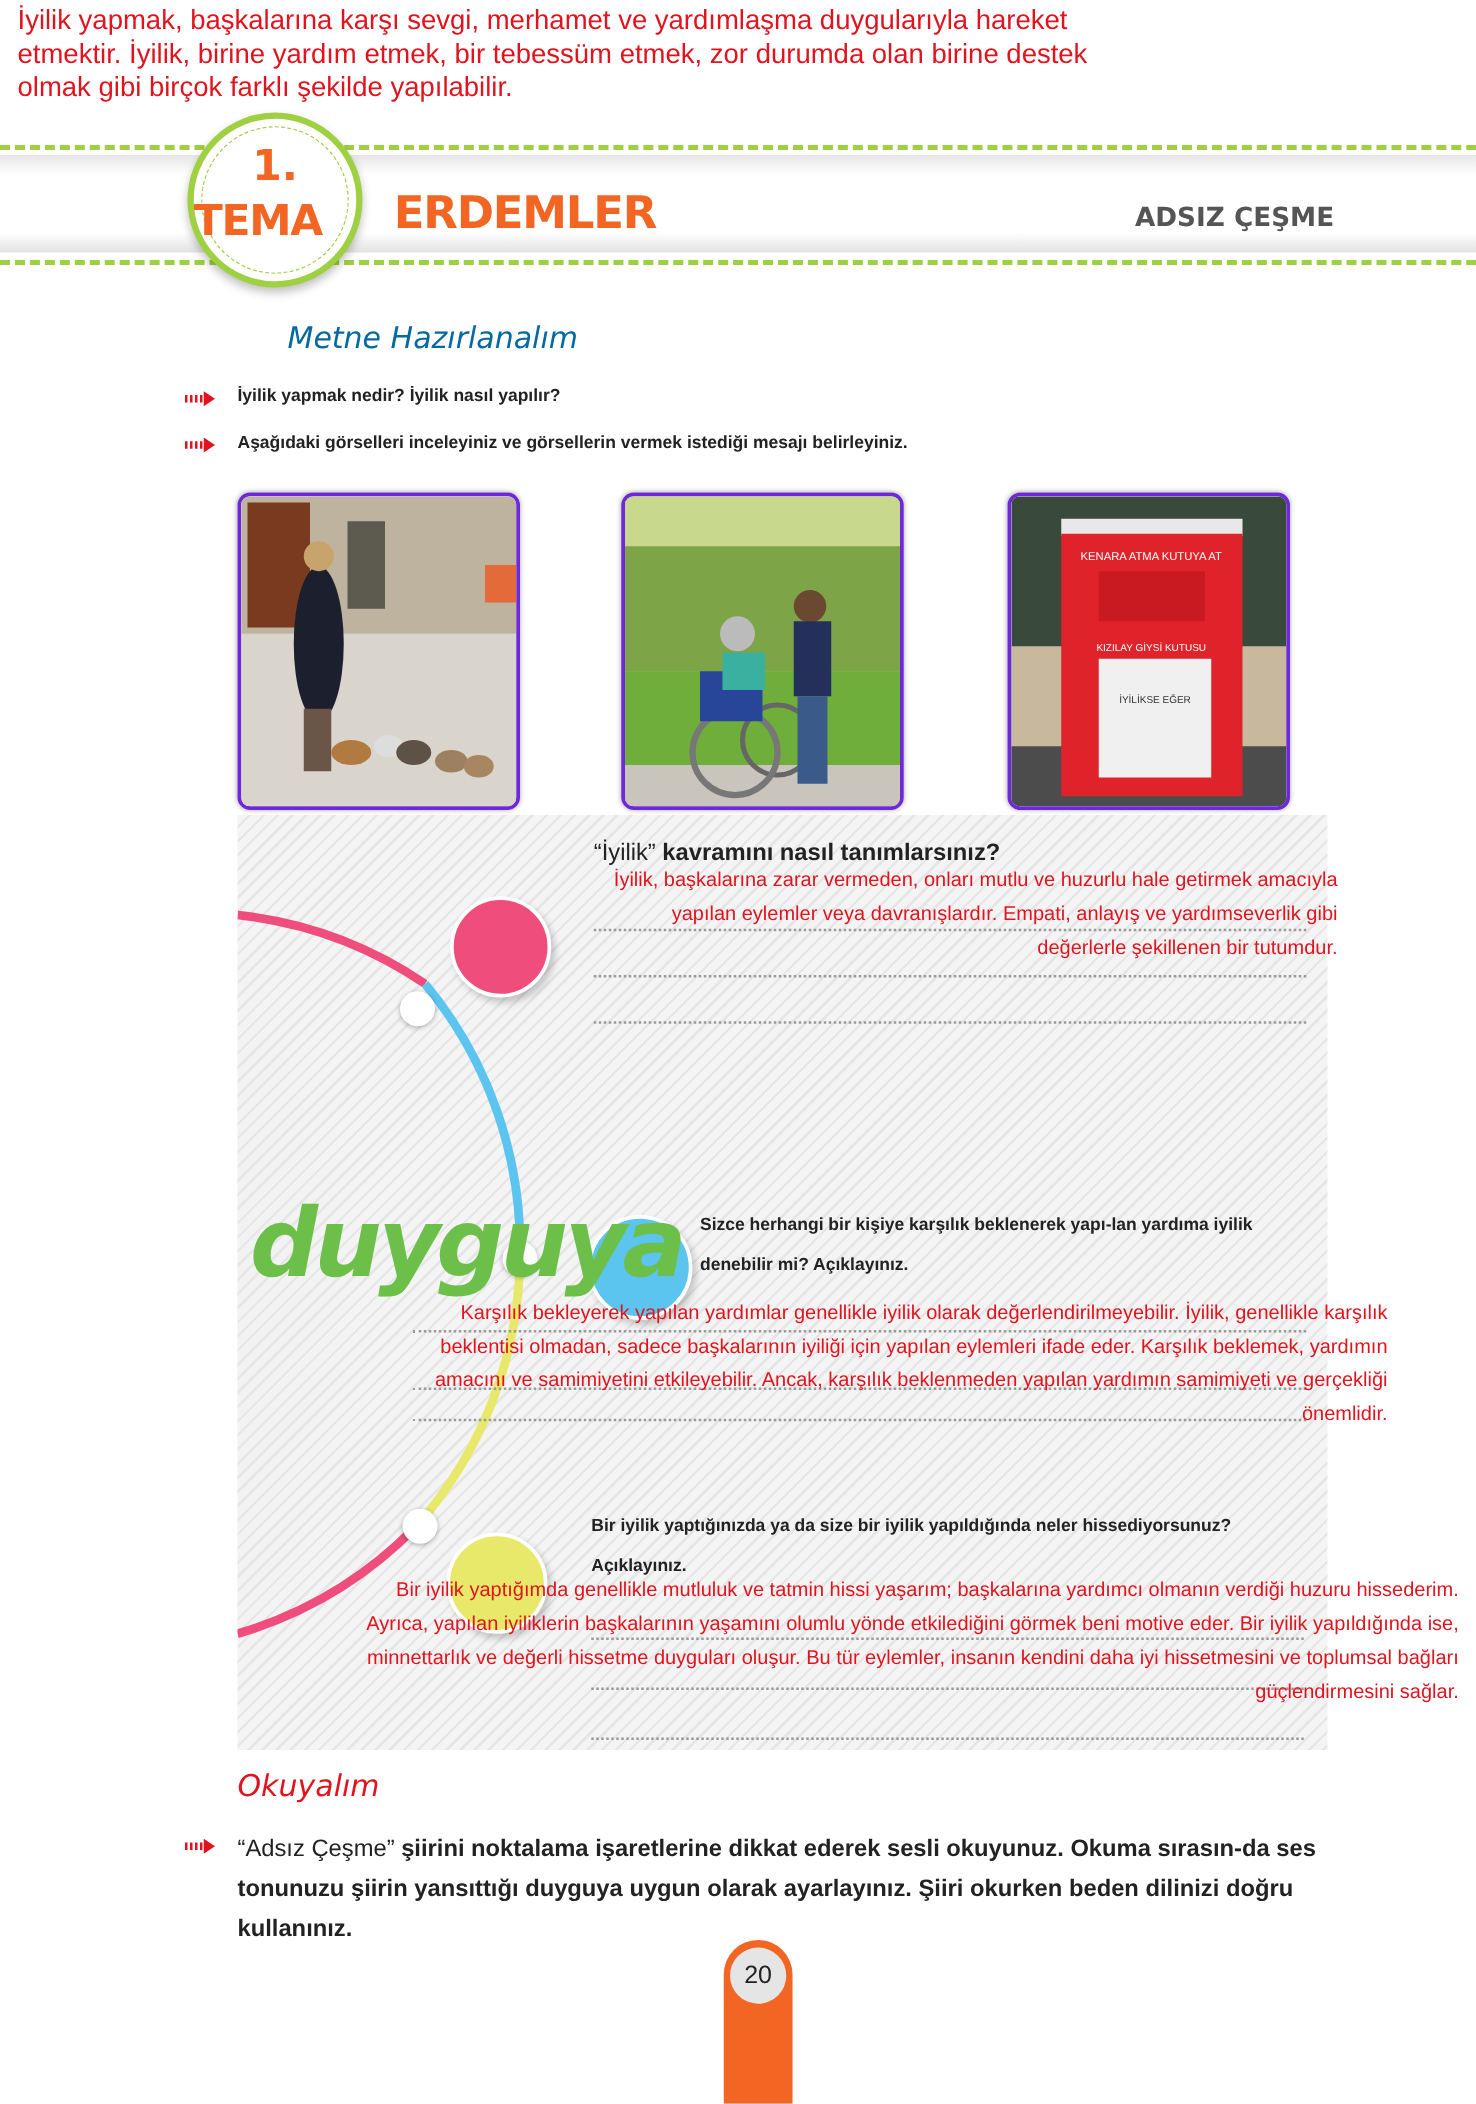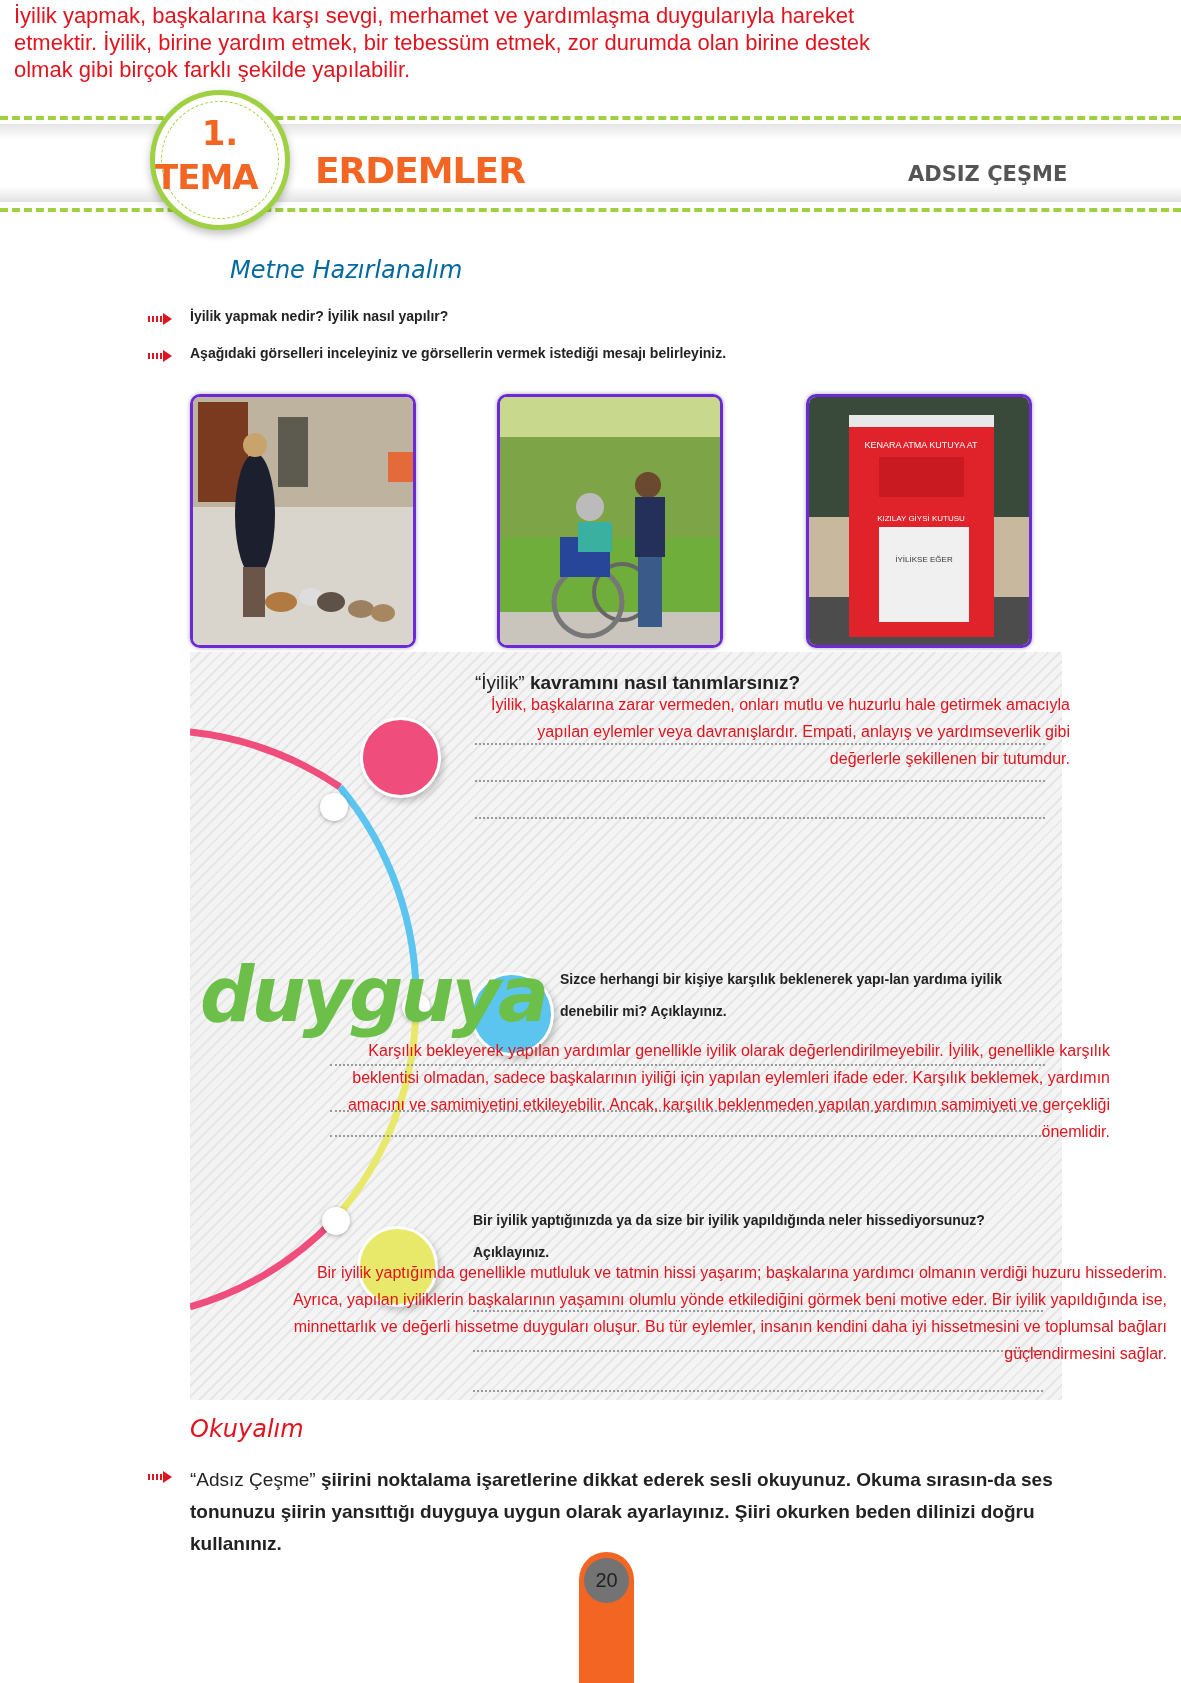--- a/index.html
+++ b/index.html
@@ -20,21 +20,21 @@
   .arrow{width:24px;height:12px;}
   .q{font-weight:bold;font-size:14px;color:#222;}
   .photo{top:394px;width:220px;height:248px;border-radius:10px;border:3px solid #6d28d9;box-shadow:0 0 4px rgba(0,0,0,.35);overflow:hidden;}
   .panel{left:190px;top:652px;width:872px;height:748px;background:repeating-linear-gradient(135deg,#f4f4f4 0,#f4f4f4 6px,#e6e6e6 6px,#e6e6e6 8px);}
   .ans{font-size:16px;line-height:27px;text-align:right;}
   .dots{height:0;border-top:2px dotted #999;}
   .bubble{border-radius:50%;box-shadow:3px 4px 6px rgba(0,0,0,.2);}
   .node{width:28px;height:28px;border-radius:50%;background:#fff;box-shadow:0 1px 4px rgba(0,0,0,.3);}
   .iyilik{left:200px;top:950px;color:#6cc04a;font-weight:bold;font-style:italic;font-size:76px;font-family:"DejaVu Sans",sans-serif;letter-spacing:-3px;}
   .pagetab{left:579px;top:1552px;width:55px;height:131px;background:#f26522;border-radius:28px 28px 0 0;}
-  .pagenum{left:584px;top:1558px;width:45px;height:45px;border-radius:50%;background:#737373;text-align:center;line-height:45px;font-size:20px;color:#222;}
+  .pagenum{left:584px;top:1558px;width:45px;height:45px;border-radius:50%;background:#e5e5e5;text-align:center;line-height:45px;font-size:20px;color:#222;}
 </style>
 </head>
 <body>
 
 <div class="abs intro red">İyilik yapmak, başkalarına karşı sevgi, merhamet ve yardımlaşma duygularıyla hareket etmektir. İyilik, birine yardım etmek, bir tebessüm etmek, zor durumda olan birine destek olmak gibi birçok farklı şekilde yapılabilir.</div>
 
 <div class="abs dash" style="top:116px"></div>
 <div class="abs band"></div>
 <div class="abs dash" style="top:208px"></div>
 <div class="abs tema-circle">

